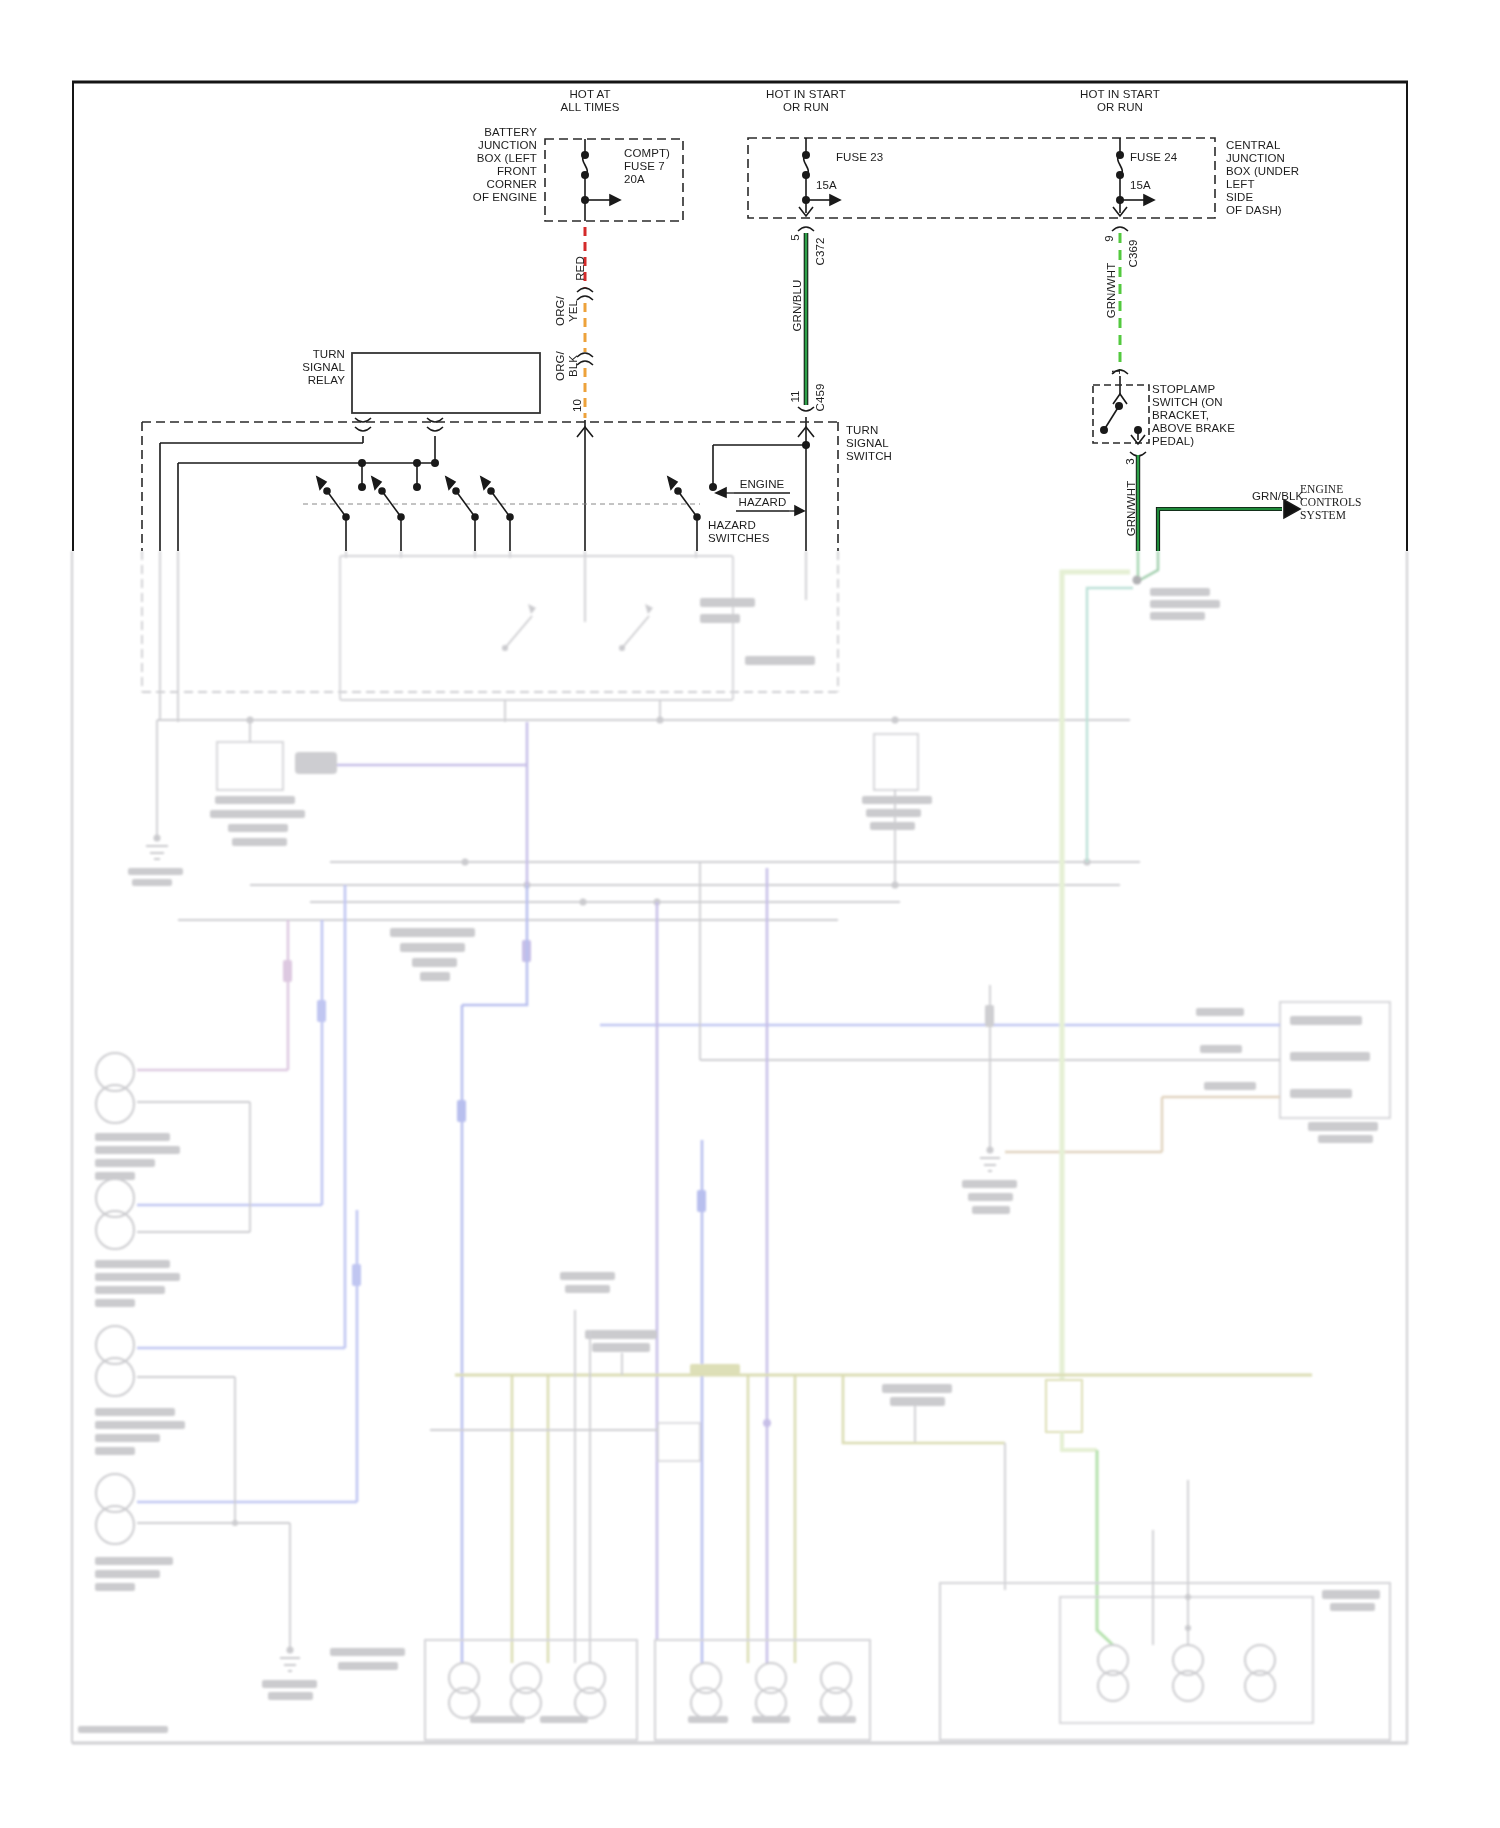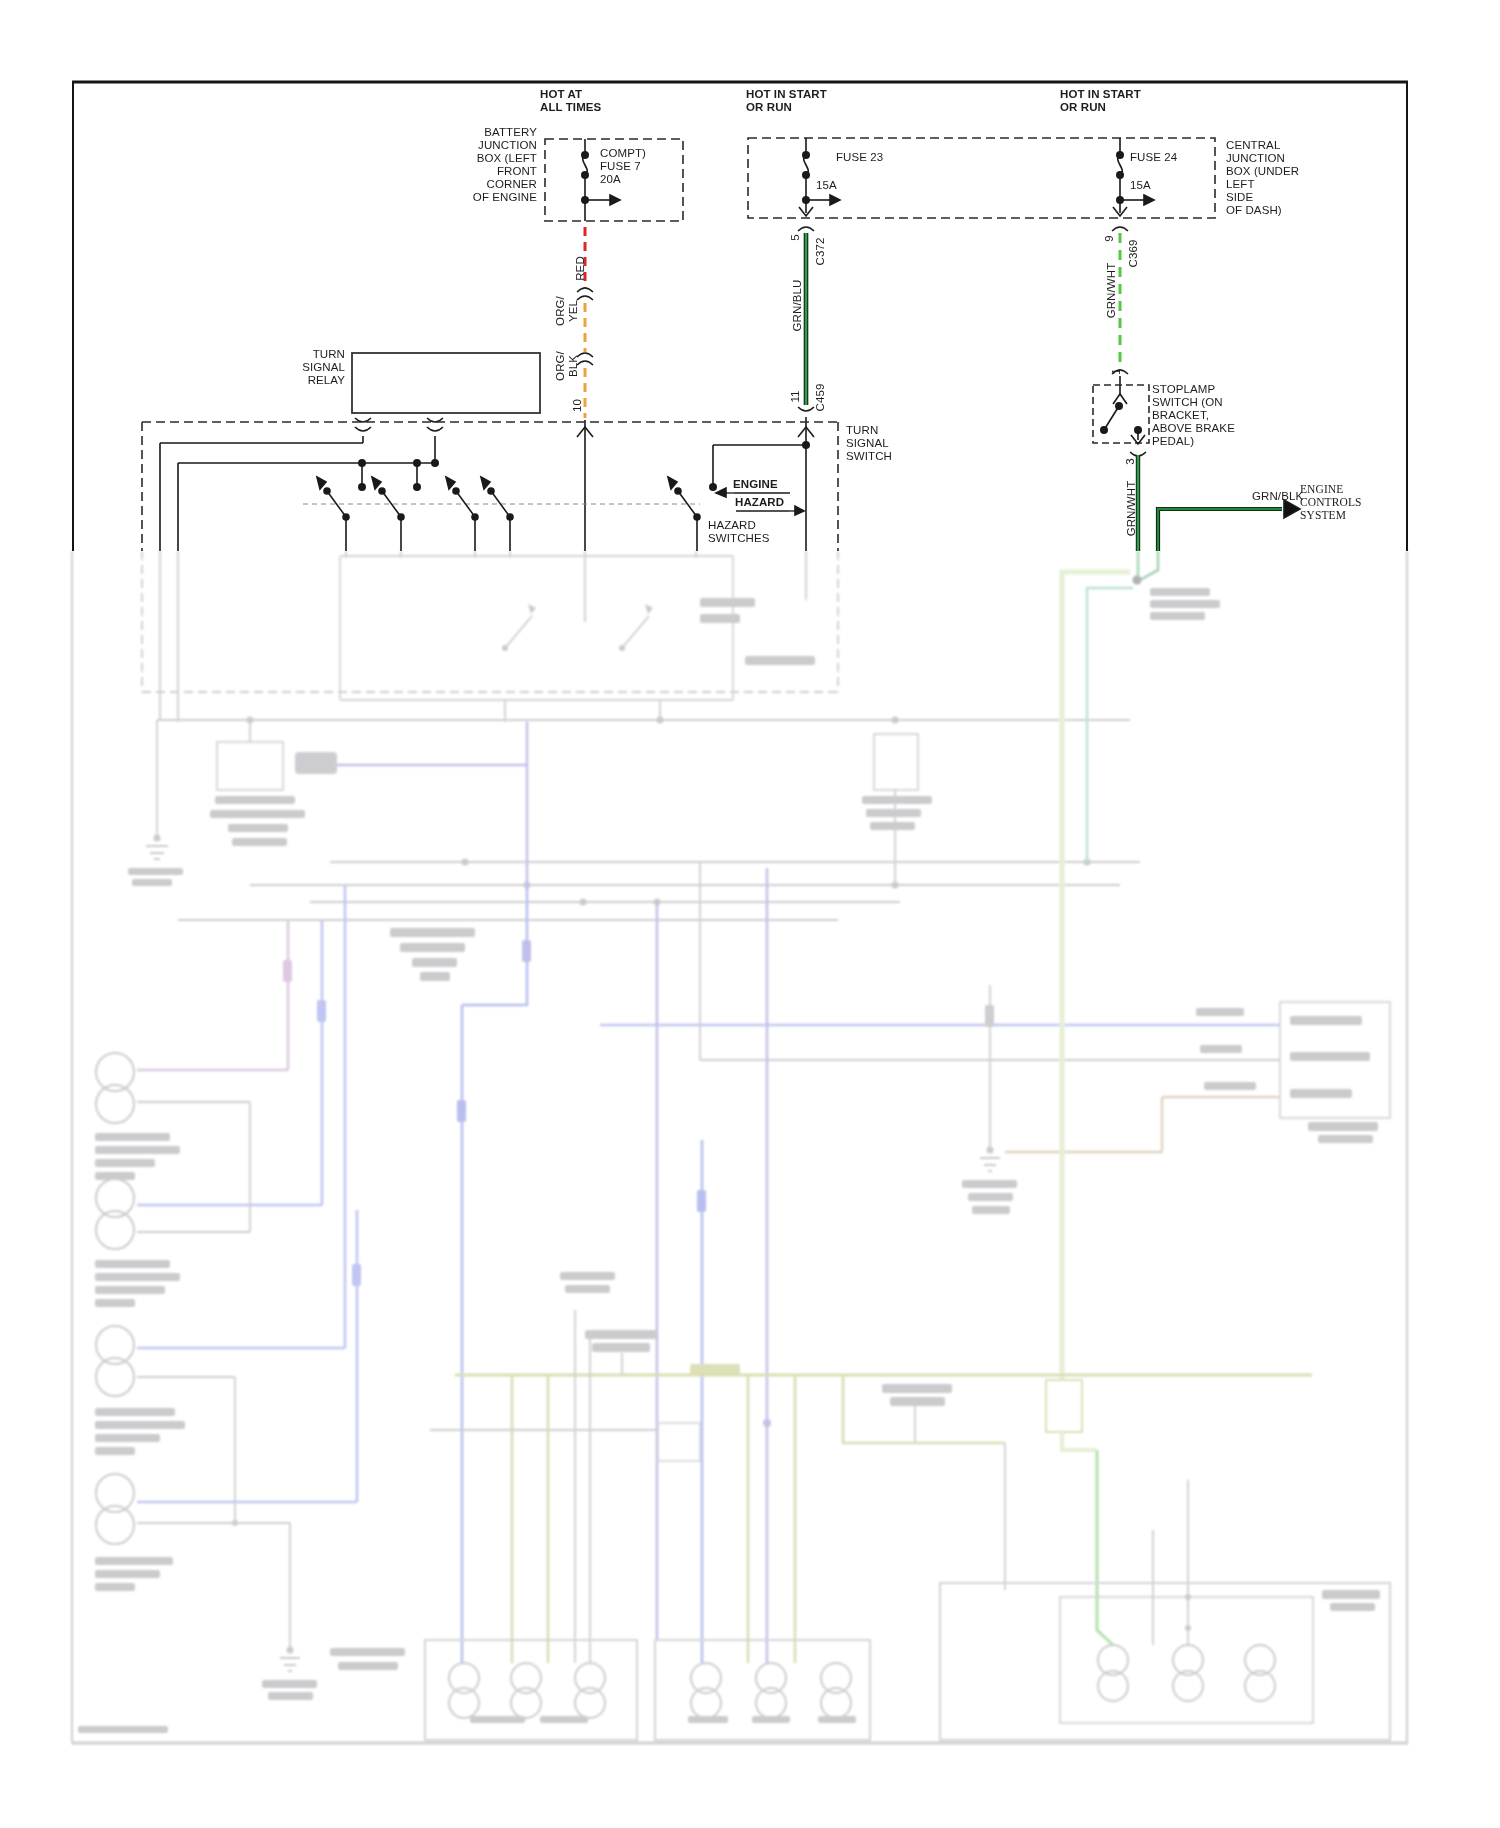--- a/index.html
+++ b/index.html
@@ -1,21 +1,21 @@
 <!DOCTYPE html>
 <html><head>
 <meta charset="utf-8">
 <style>
   html,body{margin:0;padding:0;background:#fff;}
   .page{position:relative;width:1500px;height:1828px;background:#fff;overflow:hidden;
         font-family:"Liberation Sans",sans-serif;}
   svg{position:absolute;left:0;top:0;}
   .t{position:absolute;font-size:11.5px;line-height:13px;color:#1d1d1d;
      white-space:pre-line;letter-spacing:.1px;}
-  .c{font-weight:bold;}
+  .c{text-align:center;}
   .rgt{text-align:right;}
   .r{transform:rotate(-90deg);transform-origin:center;text-align:center;height:13px;}
   .r2{transform:rotate(-90deg);transform-origin:center;text-align:center;height:26px;}
 </style>
 </head>
 <body>
 
 <div class="page">
 
 <svg width="1500" height="1828" viewBox="0 0 1500 1828">
@@ -376,21 +376,21 @@
 OR RUN</div>
 <div class="t c" style="left:1060px;top:88px;width:120px;">HOT IN START
 OR RUN</div>
 
 <div class="t rgt" style="left:425px;top:126px;width:112px;">BATTERY
 JUNCTION
 BOX (LEFT
 FRONT
 CORNER
 OF ENGINE</div>
-<div class="t" style="left:600px;top:147px;">COMPT)
+<div class="t" style="left:624px;top:147px;">COMPT)
 FUSE 7
 20A</div>
 
 <div class="t" style="left:836px;top:151px;">FUSE 23</div>
 <div class="t" style="left:816px;top:179px;">15A</div>
 <div class="t" style="left:1130px;top:151px;">FUSE 24</div>
 <div class="t" style="left:1130px;top:179px;">15A</div>
 <div class="t" style="left:1226px;top:139px;">CENTRAL
 JUNCTION
 BOX (UNDER

